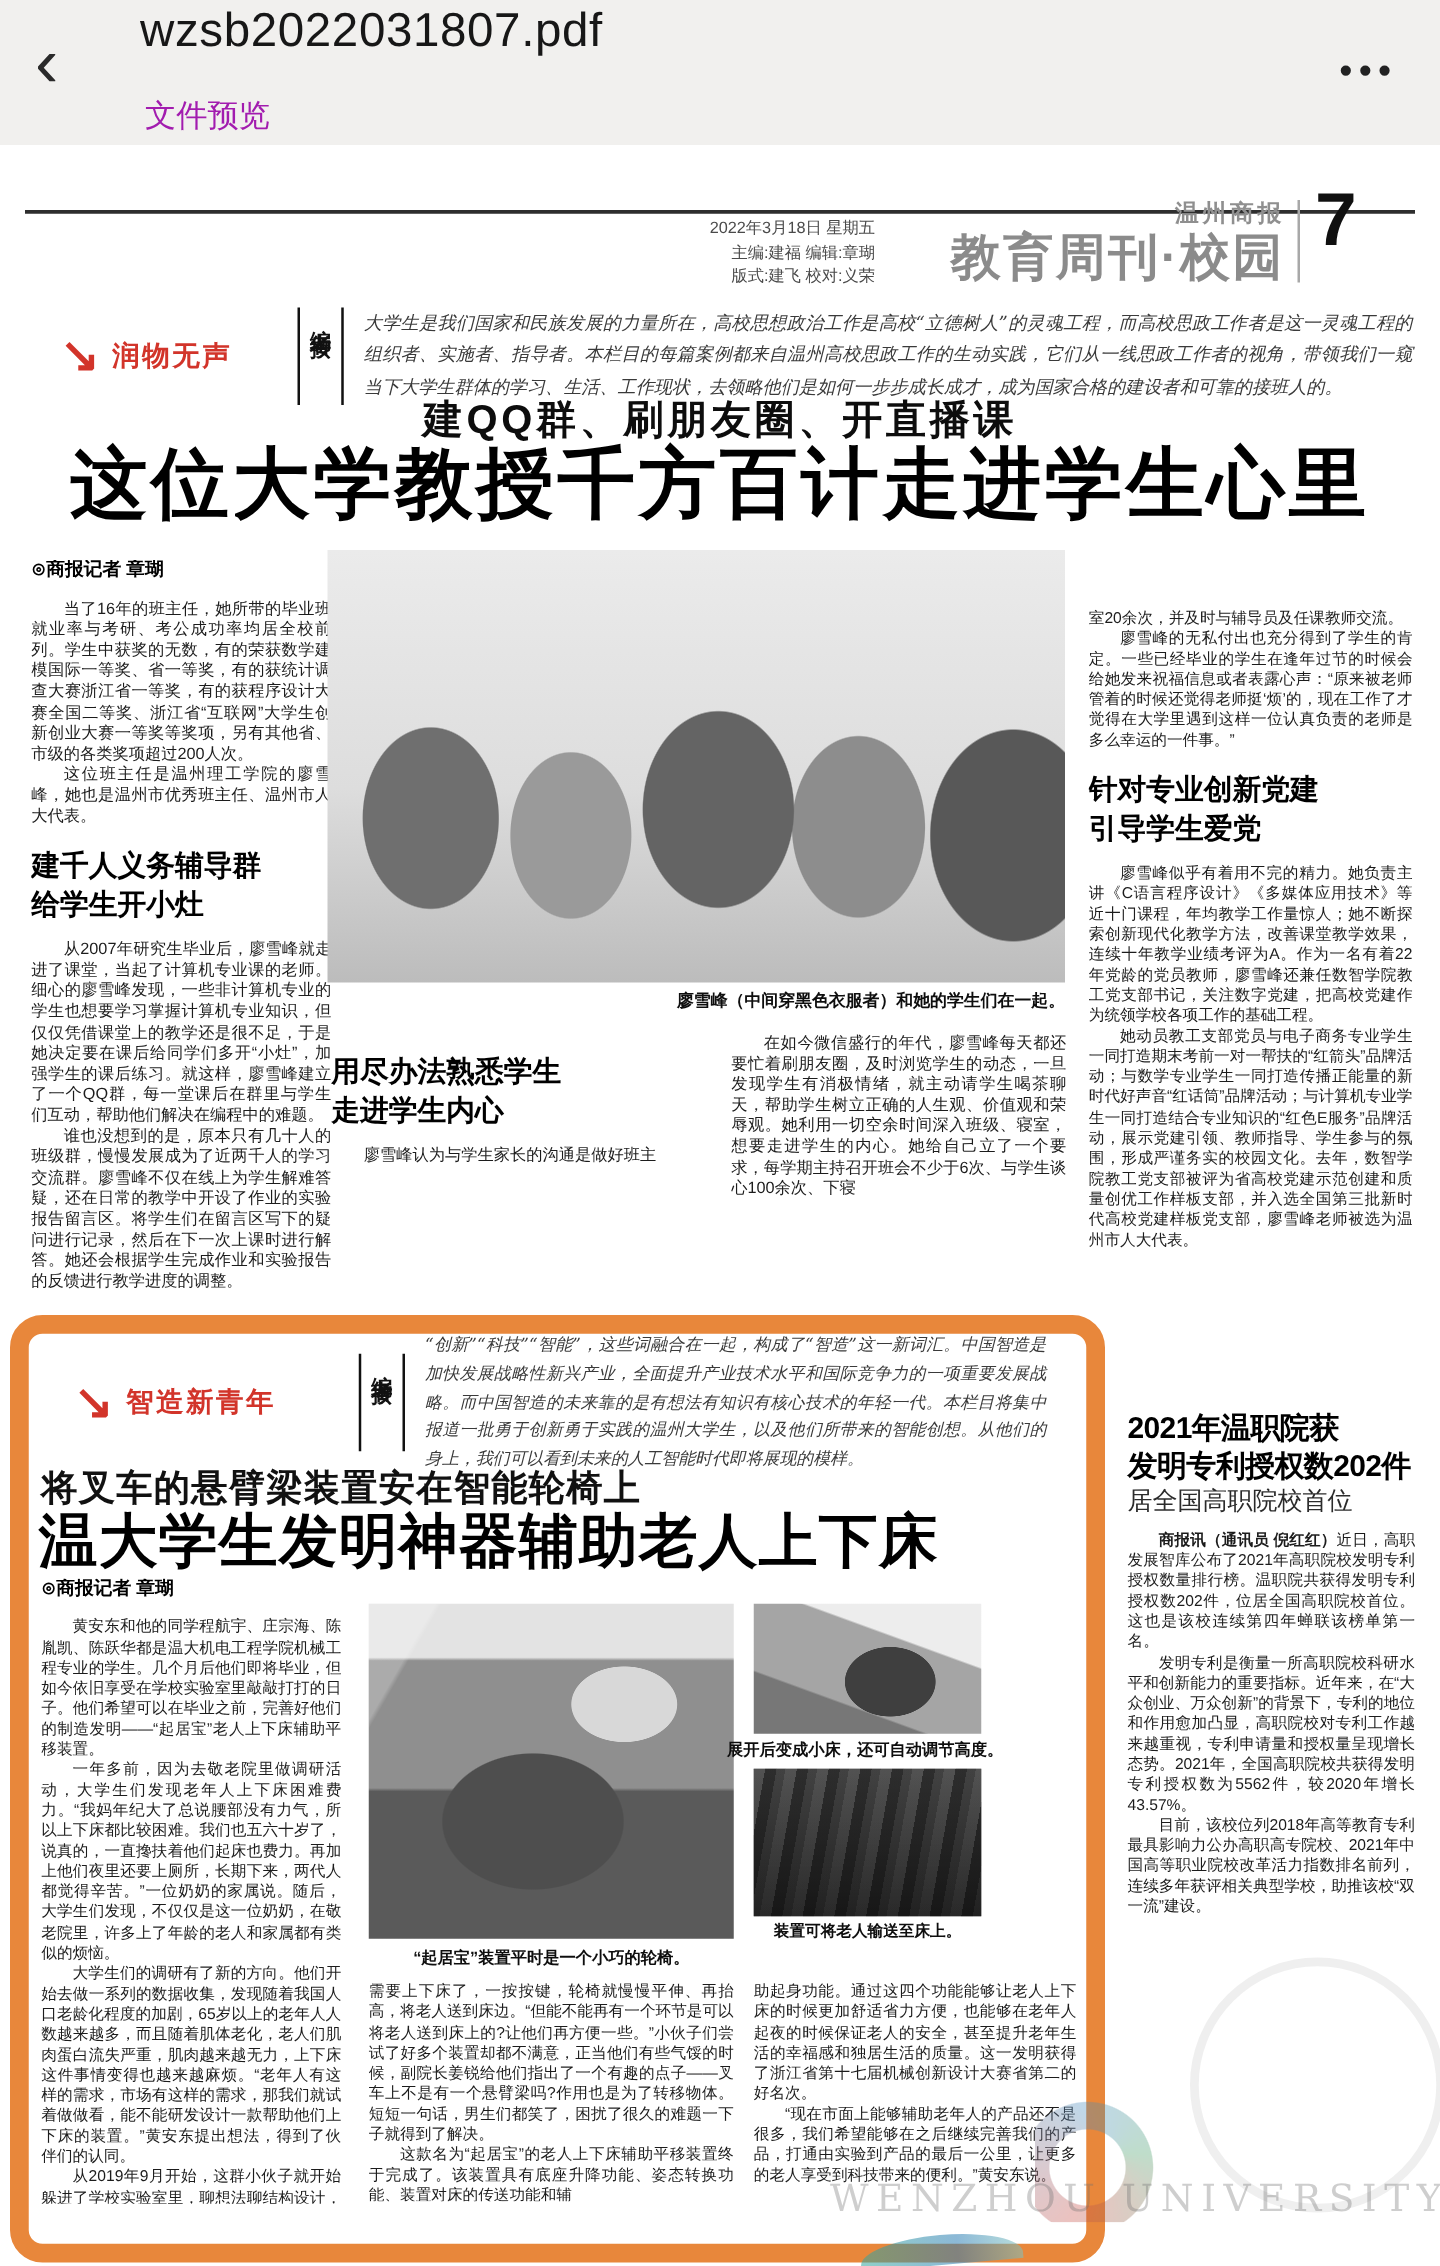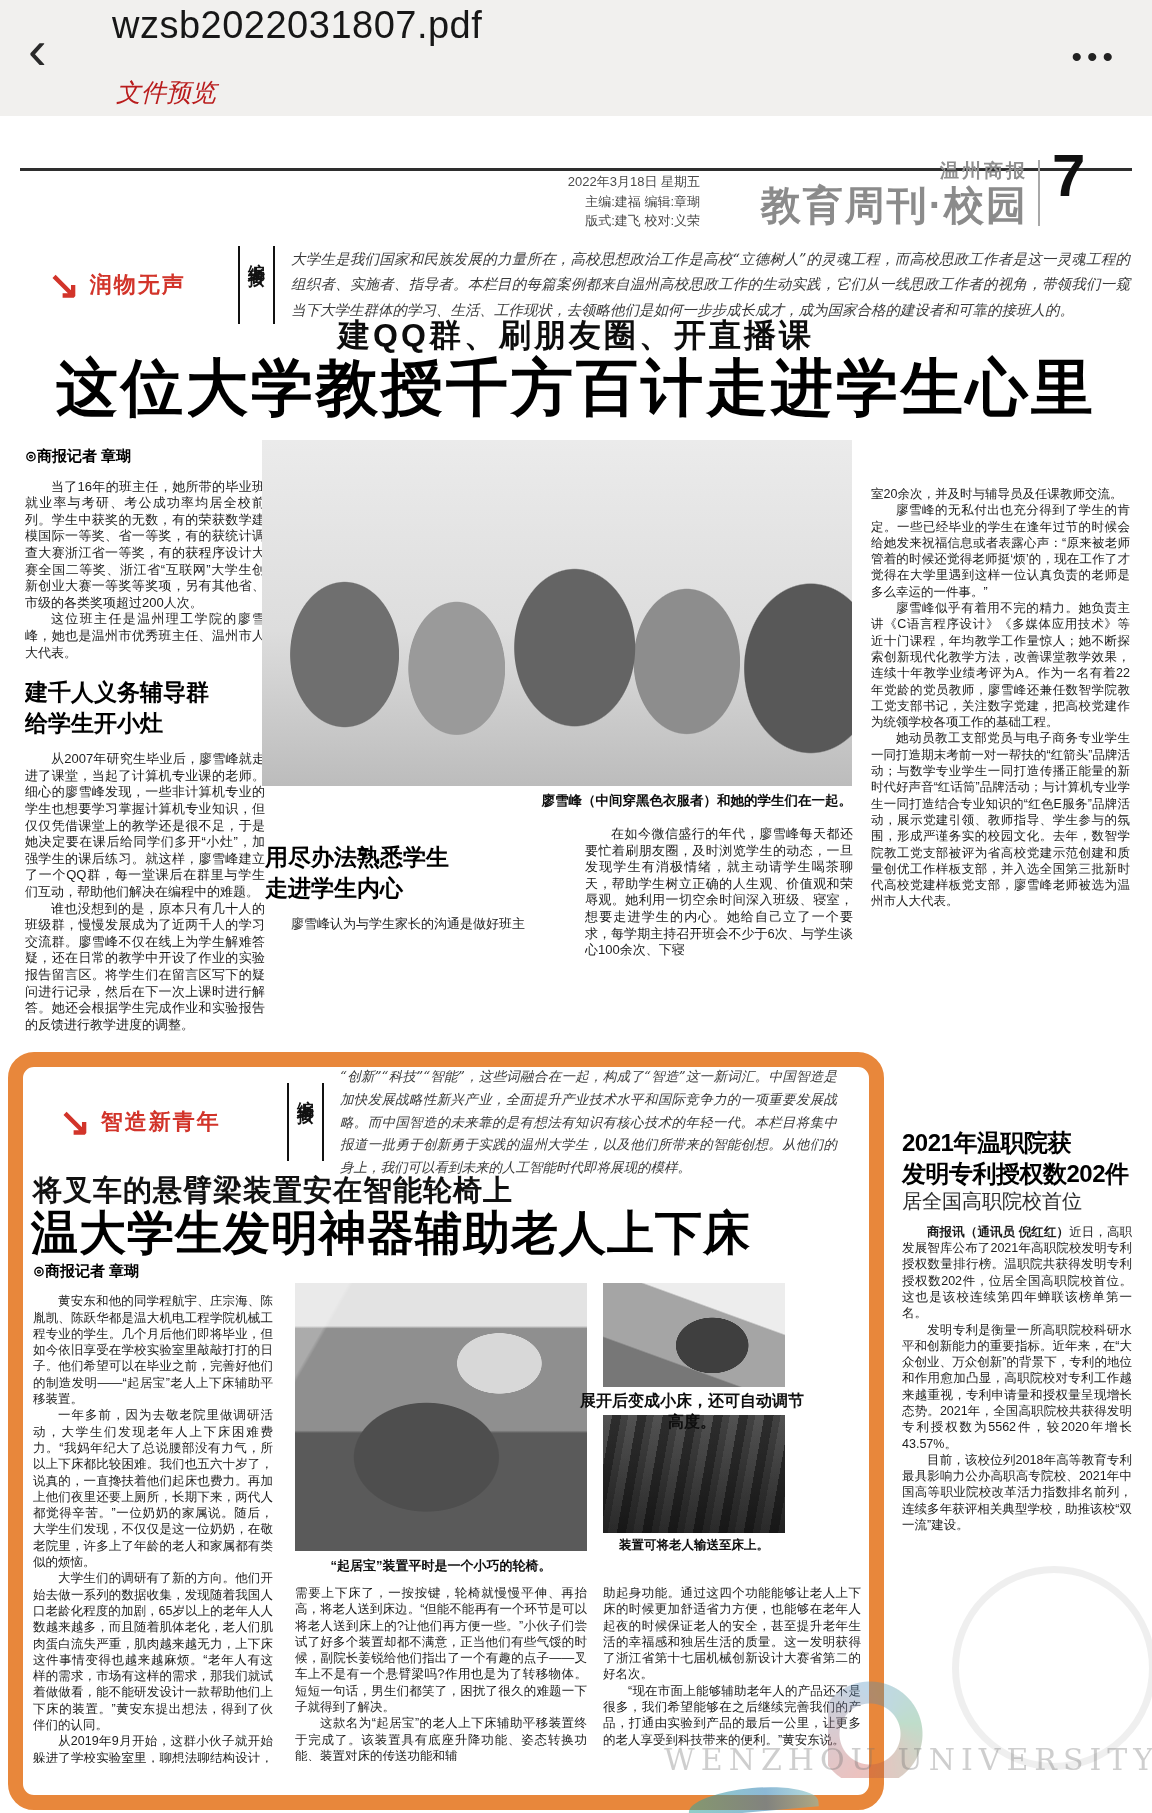--- a/index.html
+++ b/index.html
@@ -2,21 +2,21 @@
 <html><head>
 <meta charset="utf-8">
 <style>
   html,body{margin:0;padding:0;}
   body{width:1152px;height:1813px;position:relative;overflow:hidden;background:#fff;
        font-family:"Liberation Sans",sans-serif;color:#1c1c1c;}
   
   .app-bar{position:absolute;left:0;top:0;width:1152px;height:116px;background:#f1f0ee;border-bottom:1px solid #e2e1df;}
   .back{position:absolute;left:28px;top:22px;font-size:56px;color:#2a2a2a;font-weight:400;line-height:1;cursor:pointer;}
   .file-title{position:absolute;left:112px;top:4px;font-size:38px;color:#171717;letter-spacing:.5px;}
-  .file-sub{position:absolute;left:116px;top:76px;font-size:25px;color:#b91c1c;font-style:italic;}
+  .file-sub{position:absolute;left:116px;top:76px;font-size:25px;color:#a21caf;}
   .more{position:absolute;right:34px;top:40px;font-size:30px;color:#222;letter-spacing:5px;cursor:pointer;}
   
   .page{position:absolute;left:0;top:116px;width:1152px;height:1697px;background:#fff;}
   .toprule{position:absolute;left:20px;top:52px;width:1112px;height:3px;background:#2e2e2e;}
   .m-date{position:absolute;right:452px;top:56px;width:260px;text-align:right;font-size:13px;line-height:1.5;color:#4a4a4a;}
   .m-brand{position:absolute;right:124px;top:42px;width:320px;text-align:right;font-size:19px;font-weight:700;color:#8f8f8f;letter-spacing:3px;}
   .m-section{position:absolute;right:124px;top:62px;width:420px;text-align:right;font-size:40px;font-weight:700;color:#8b8b8b;letter-spacing:2px;}
   .m-vrule{position:absolute;left:1038px;top:44px;width:2px;height:66px;background:#a8a8a8;}
   .m-pageno{position:absolute;left:1052px;top:30px;font-size:60px;font-weight:800;color:#101010;line-height:1;}
   
@@ -69,21 +69,21 @@
         radial-gradient(ellipse 120px 90px at 45% 65%, #4e4e4e 0 60%, transparent 61%),
         linear-gradient(180deg,#e3e3e3 0 16%, #8f8f8f 17% 55%, #5a5a5a 56% 100%);}
   .a2photo-r1{position:absolute;left:580px;top:24px;width:182px;height:104px;
       background:
         radial-gradient(ellipse 60px 46px at 60% 60%, #3f3f3f 0 60%, transparent 61%),
         linear-gradient(200deg,#ededed 0 30%, #a5a5a5 31% 70%, #777 71% 100%);}
   .a2photo-r2{position:absolute;left:580px;top:156px;width:182px;height:118px;
       background:repeating-linear-gradient(100deg,#9a9a9a 0 9px,#555 9px 18px,#7b7b7b 18px 25px),
                  linear-gradient(180deg,#444,#222);background-blend-mode:overlay;}
   .a2cap-main{position:absolute;left:272px;top:298px;width:292px;text-align:center;font-size:13px;}
-  .a2cap-r1{position:absolute;left:556px;top:132px;width:226px;text-align:center;font-size:16px;}
+  .a2cap-r1{position:absolute;left:556px;top:132px;width:226px;text-align:center;font-size:13px;}
   .a2cap-r2{position:absolute;left:580px;top:278px;width:182px;text-align:center;font-size:12.5px;}
   .a2col2{position:absolute;left:272px;top:326px;width:292px;height:176px;overflow:hidden;}
   .a2col3{position:absolute;left:580px;top:326px;width:258px;height:176px;overflow:hidden;}
   
   .sidebar{position:absolute;left:902px;top:1012px;width:230px;}
   .sb-h{font-size:24px;font-weight:800;color:#000;line-height:1.28;margin:0;letter-spacing:-.5px;}
   .sb-sub{font-size:20px;font-weight:400;color:#2b2b2b;margin:4px 0 14px 0;}
   .sidebar .p{margin:0;}
   
   .wm-text{position:absolute;left:664px;top:1742px;width:520px;font-family:"DejaVu Serif",serif;
@@ -148,20 +148,22 @@
       <h3 class="colsub">用尽办法熟悉学生
 走进学生内心</h3>
       <p class="p">廖雪峰认为与学生家长的沟通是做好班主</p>
     </div>
     <div class="a1col3 body13">
       <p class="p">在如今微信盛行的年代，廖雪峰每天都还要忙着刷朋友圈，及时浏览学生的动态，一旦发现学生有消极情绪，就主动请学生喝茶聊天，帮助学生树立正确的人生观、价值观和荣辱观。她利用一切空余时间深入班级、寝室，想要走进学生的内心。她给自己立了一个要求，每学期主持召开班会不少于6次、与学生谈心100余次、下寝</p>
     </div>
     <div class="a1col4 body125">
       <p class="p cont">室20余次，并及时与辅导员及任课教师交流。</p>
       <p class="p">廖雪峰的无私付出也充分得到了学生的肯定。一些已经毕业的学生在逢年过节的时候会给她发来祝福信息或者表露心声：“原来被老师管着的时候还觉得老师挺‘烦’的，现在工作了才觉得在大学里遇到这样一位认真负责的老师是多么幸运的一件事。”</p>
+      <h3 class="colsub">针对专业创新党建
+引导学生爱党</h3>
       <p class="p">廖雪峰似乎有着用不完的精力。她负责主讲《C语言程序设计》《多媒体应用技术》等近十门课程，年均教学工作量惊人；她不断探索创新现代化教学方法，改善课堂教学效果，连续十年教学业绩考评为A。作为一名有着22年党龄的党员教师，廖雪峰还兼任数智学院教工党支部书记，关注数字党建，把高校党建作为统领学校各项工作的基础工程。</p>
       <p class="p">她动员教工支部党员与电子商务专业学生一同打造期末考前一对一帮扶的“红箭头”品牌活动；与数学专业学生一同打造传播正能量的新时代好声音“红话筒”品牌活动；与计算机专业学生一同打造结合专业知识的“红色E服务”品牌活动，展示党建引领、教师指导、学生参与的氛围，形成严谨务实的校园文化。去年，数智学院教工党支部被评为省高校党建示范创建和质量创优工作样板支部，并入选全国第三批新时代高校党建样板党支部，廖雪峰老师被选为温州市人大代表。</p>
     </div>
   </section>
 
   <section class="obox">
     <div class="ednote ednote2-wrap" style="position:absolute;left:14px;top:12px;width:800px;height:86px;">
       <div class="note-brand" style="width:250px;">
         <span class="note-arrow">↘</span>
         <span class="note-label">智造新青年</span>

